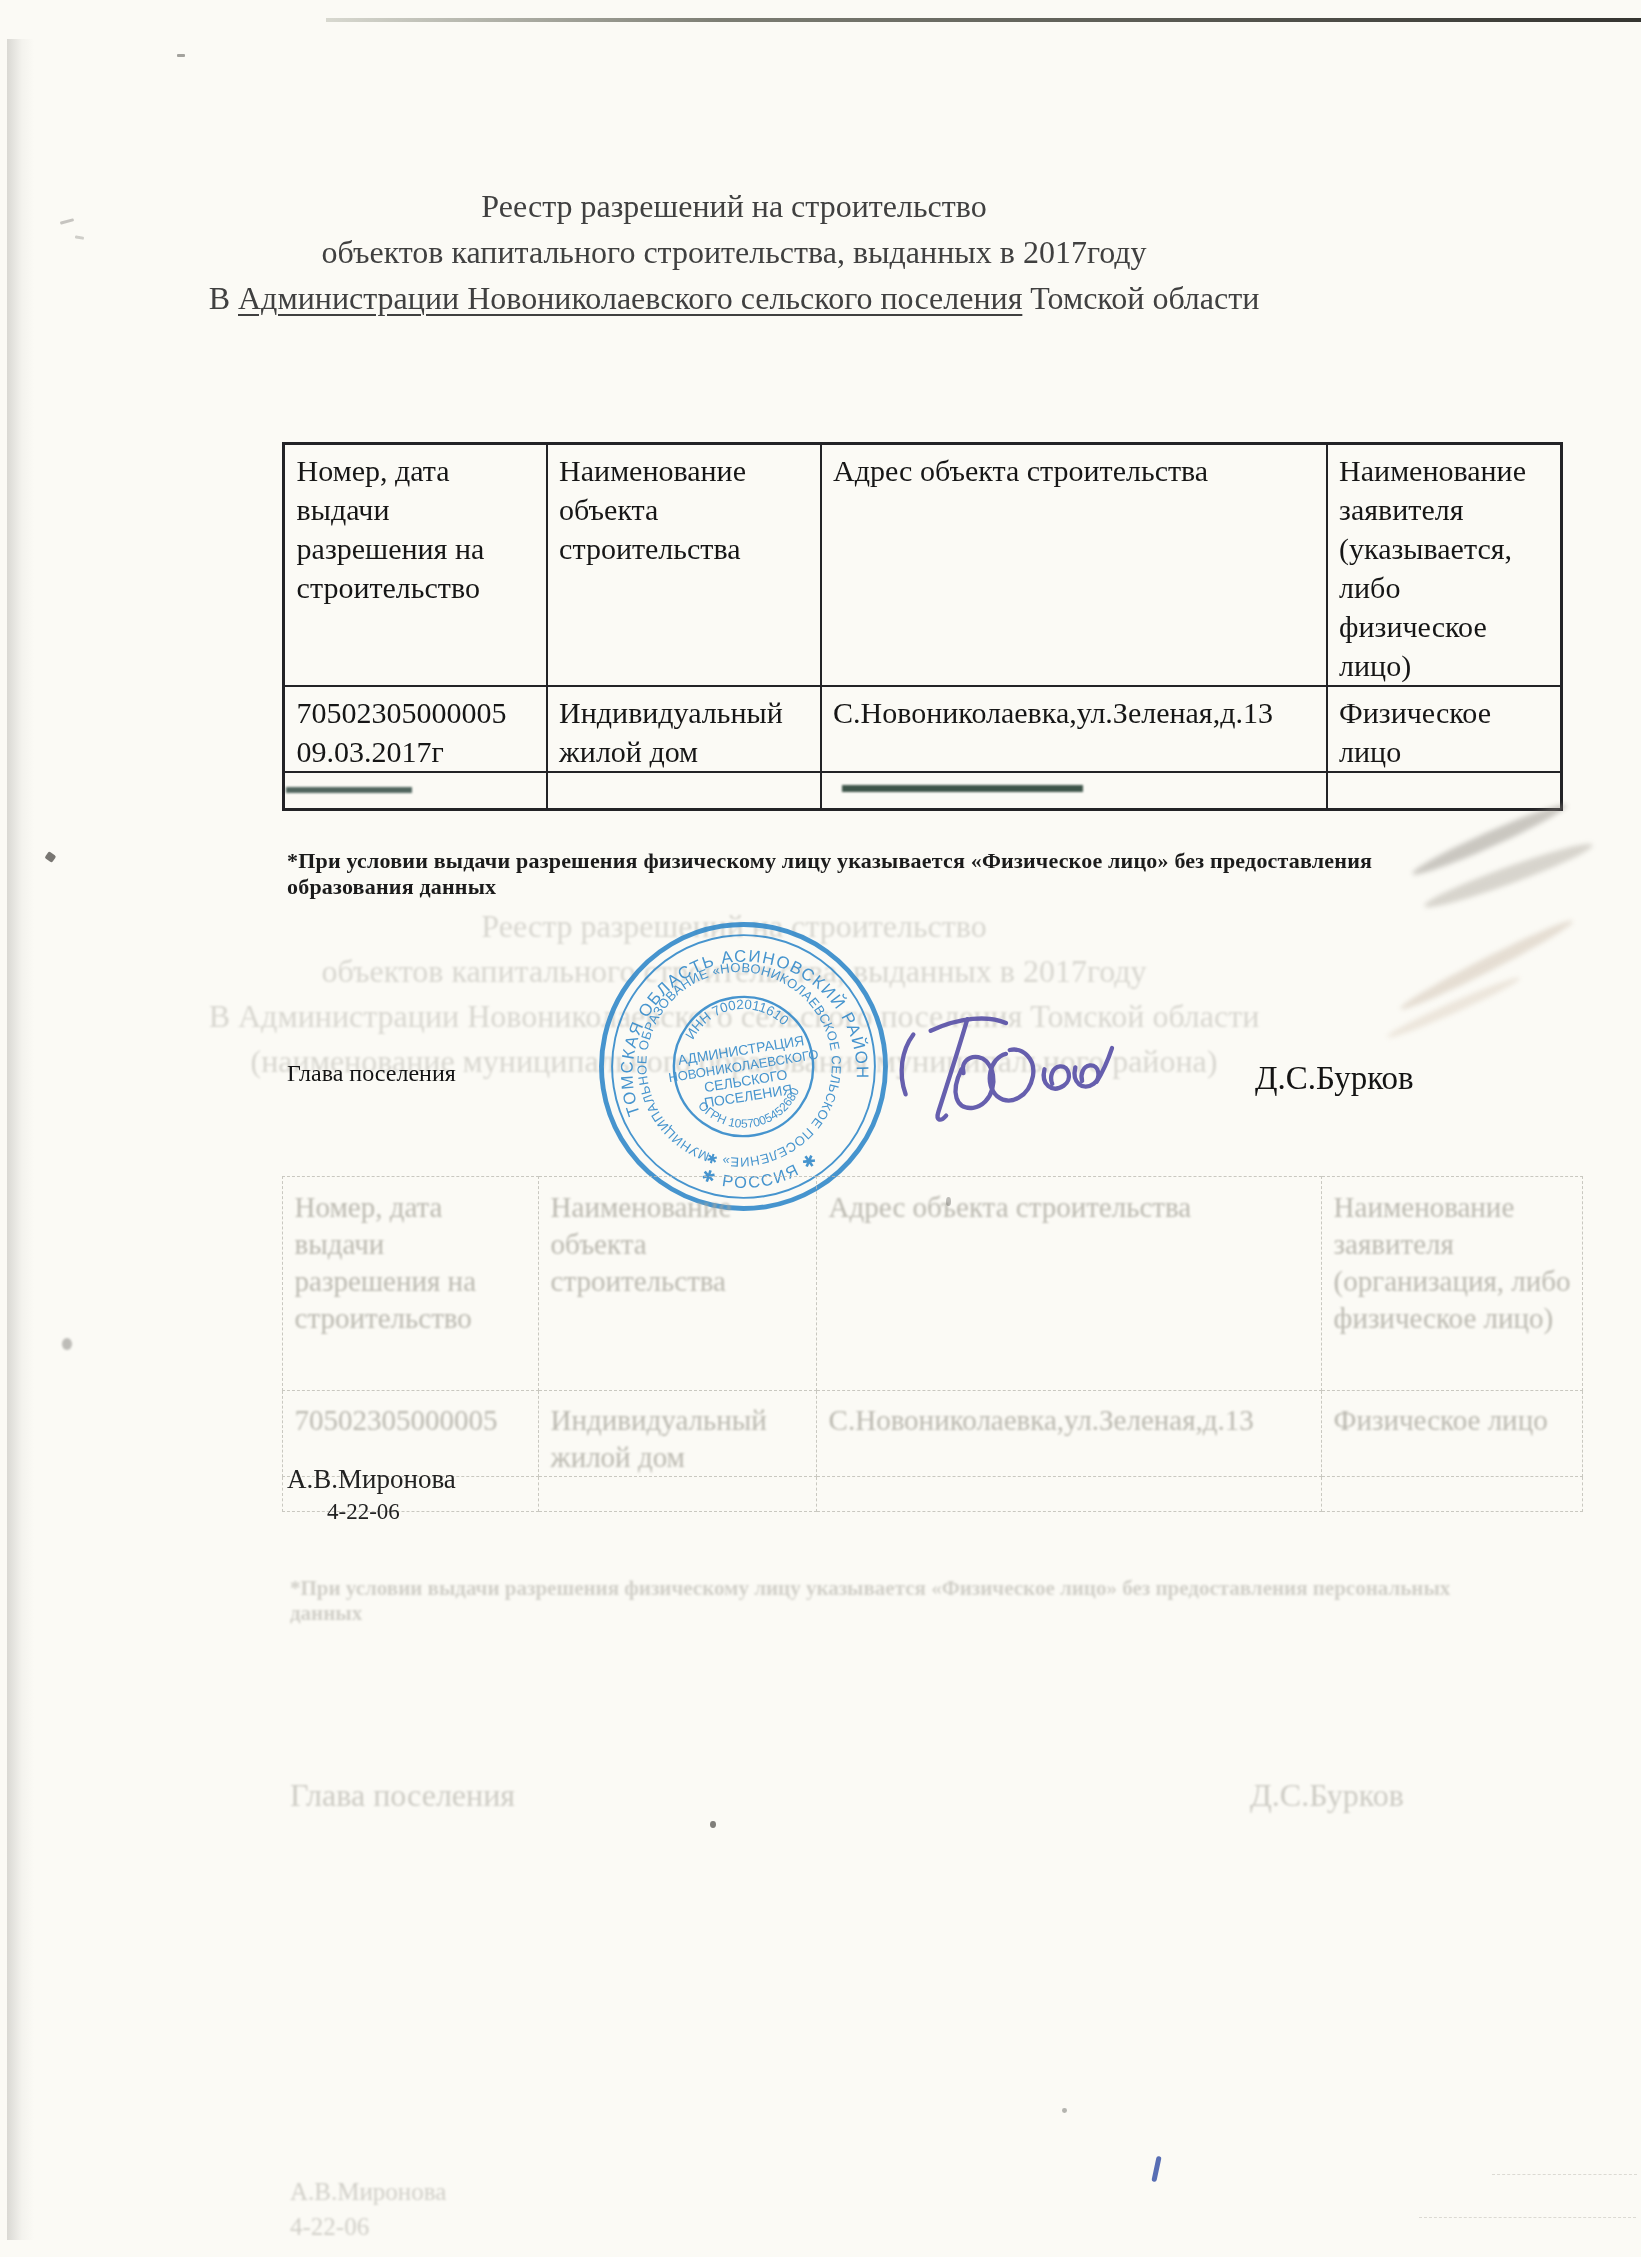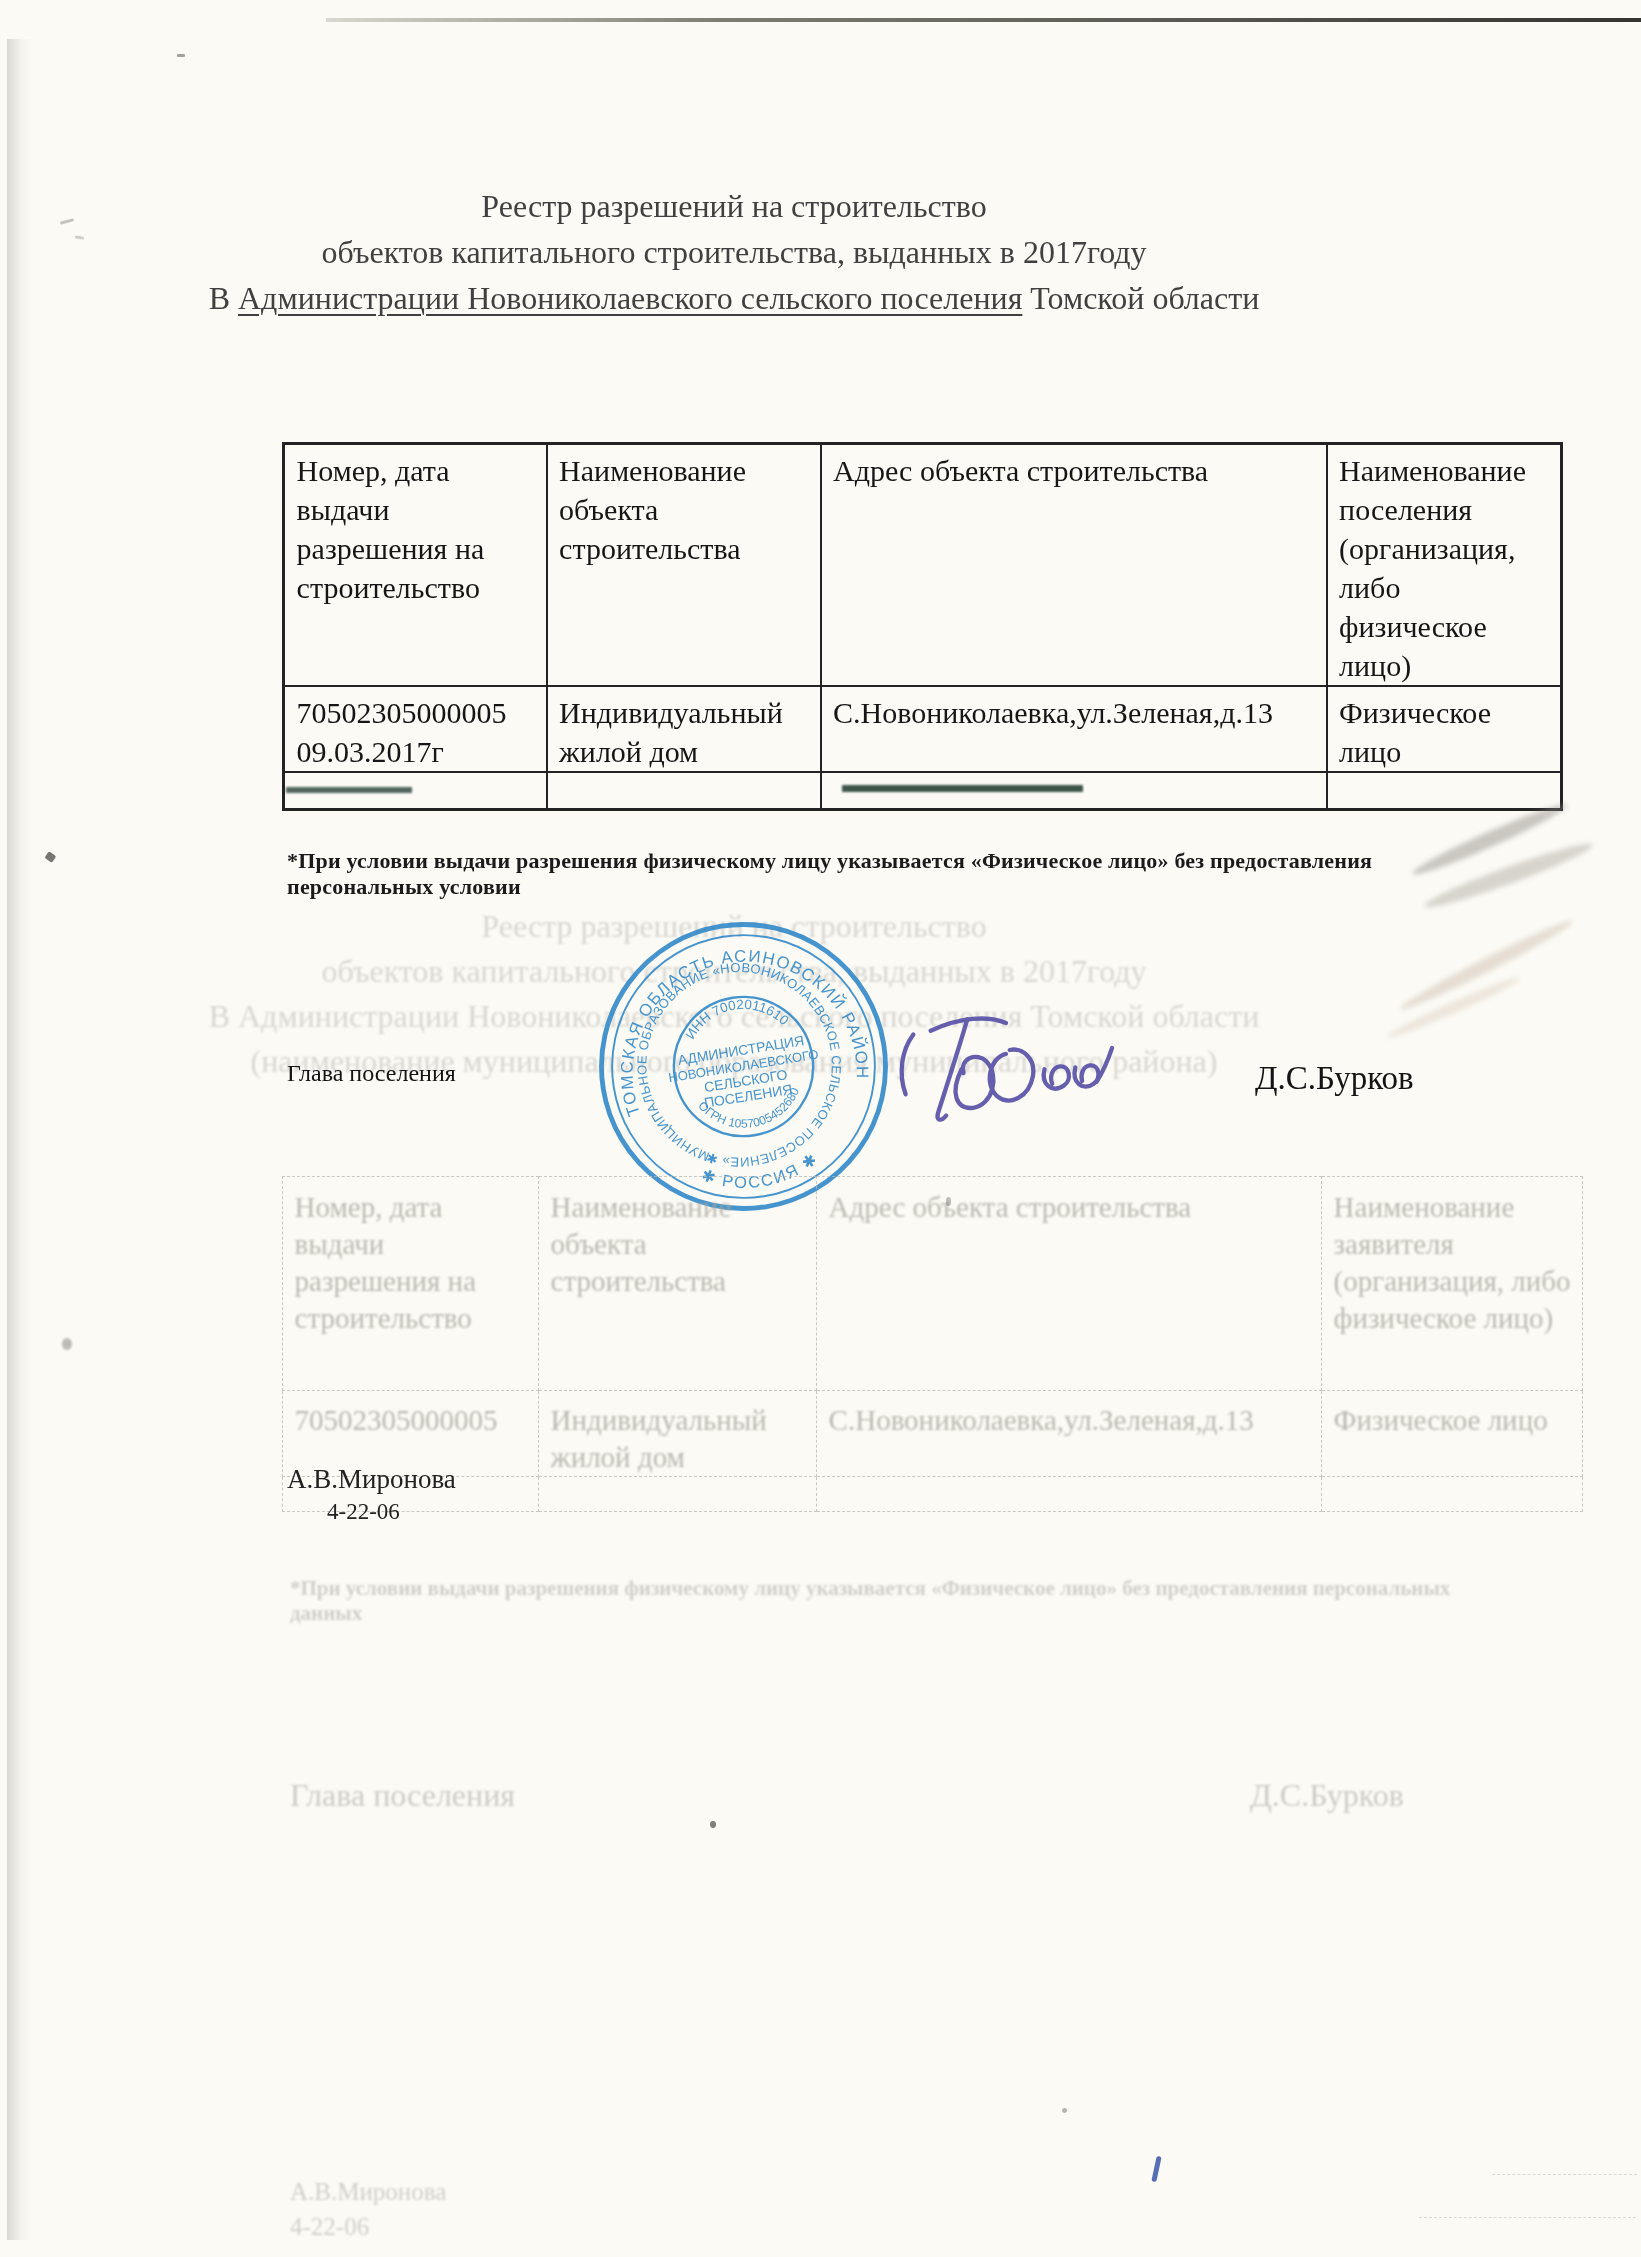--- a/index.html
+++ b/index.html
@@ -86,41 +86,41 @@
         <col style="width:263px">
         <col style="width:274px">
         <col style="width:506px">
         <col style="width:235px">
       </colgroup>
     <tbody>
         <tr class="hrow">
       <td>Номер, дата выдачи разрешения на строительство</td>
       <td>Наименование объекта строительства</td>
       <td>Адрес объекта строительства</td>
-      <td>Наименование поселения (организация, либо физическое лицо)</td>
+      <td>Наименование заявителя (указывается, либо физическое лицо)</td>
     </tr>
     <tr class="drow">
       <td>70502305000005 09.03.2017г</td>
       <td>Индивидуальный жилой дом</td>
       <td>С.Новониколаевка,ул.Зеленая,д.13</td>
       <td>Физическое лицо</td>
     </tr>
     <tr class="erow">
       <td></td>
       <td></td>
       <td></td>
       <td></td>
     </tr>
   </tbody>
     </table>
 
   <div class="smear" style="left:286px;top:787px;width:126px;height:5.8px;background:#27423a;opacity:.8;"></div>
   <div class="smear" style="left:842px;top:785px;width:241px;height:6.8px;background:#1d382c;opacity:.85;"></div>
 
-  <div class="footnote">*При условии выдачи разрешения физическому лицу указывается «Физическое лицо» без предоставления персональных условии</div>
+  <div class="footnote">*При условии выдачи разрешения физическому лицу указывается «Физическое лицо» без предоставления образования данных</div>
 
   <div class="ghost-title ghost-text">
     <div>Реестр разрешений на строительство</div>
     <div>объектов капитального строительства, выданных в 2017году</div>
     <div><span>В</span> <span>Администрации Новониколаевского сельского поселения</span> <span>Томской области</span></div>
     <div>(наименование муниципального образования муниципального района)</div>
   </div>
 
   <div class="smudge" style="left:1405px;top:832px;width:169px;height:15.4px;background:#8f8a82;opacity:.45;transform:rotate(-24deg);"></div>
   <div class="smudge" style="left:1419px;top:867px;width:179px;height:17.4px;background:#a39d92;opacity:.4;transform:rotate(-20deg);"></div>

